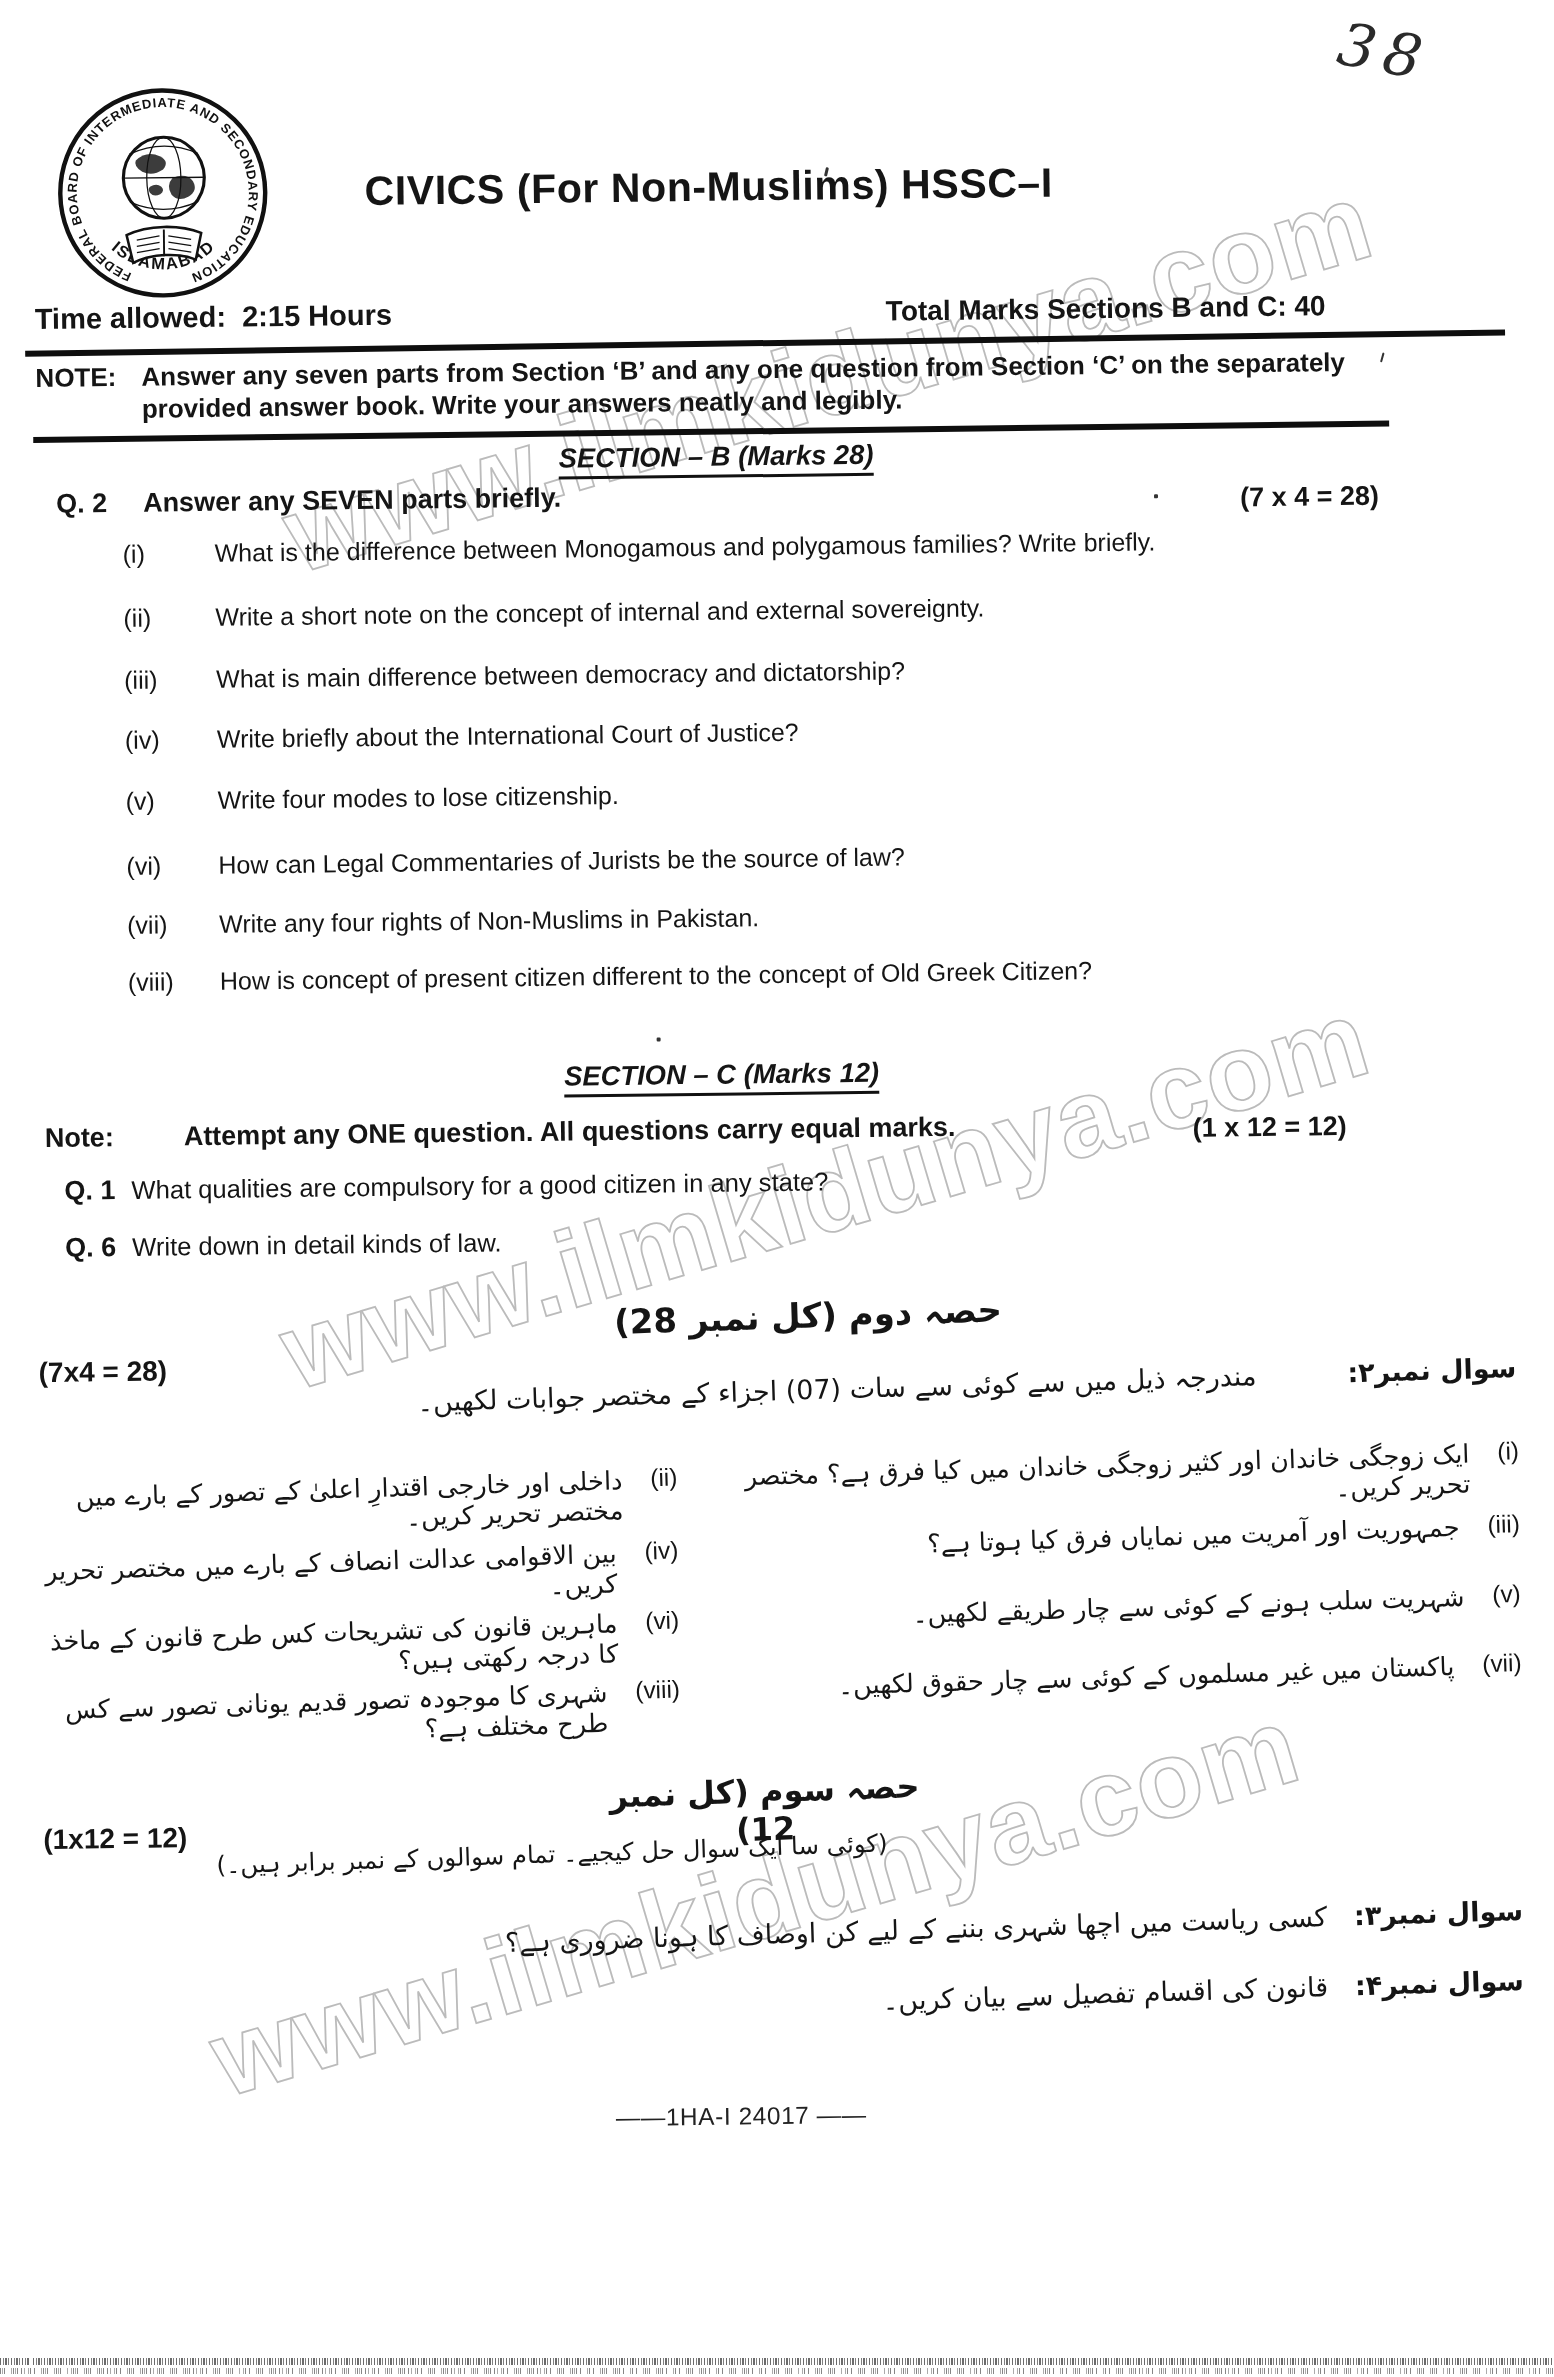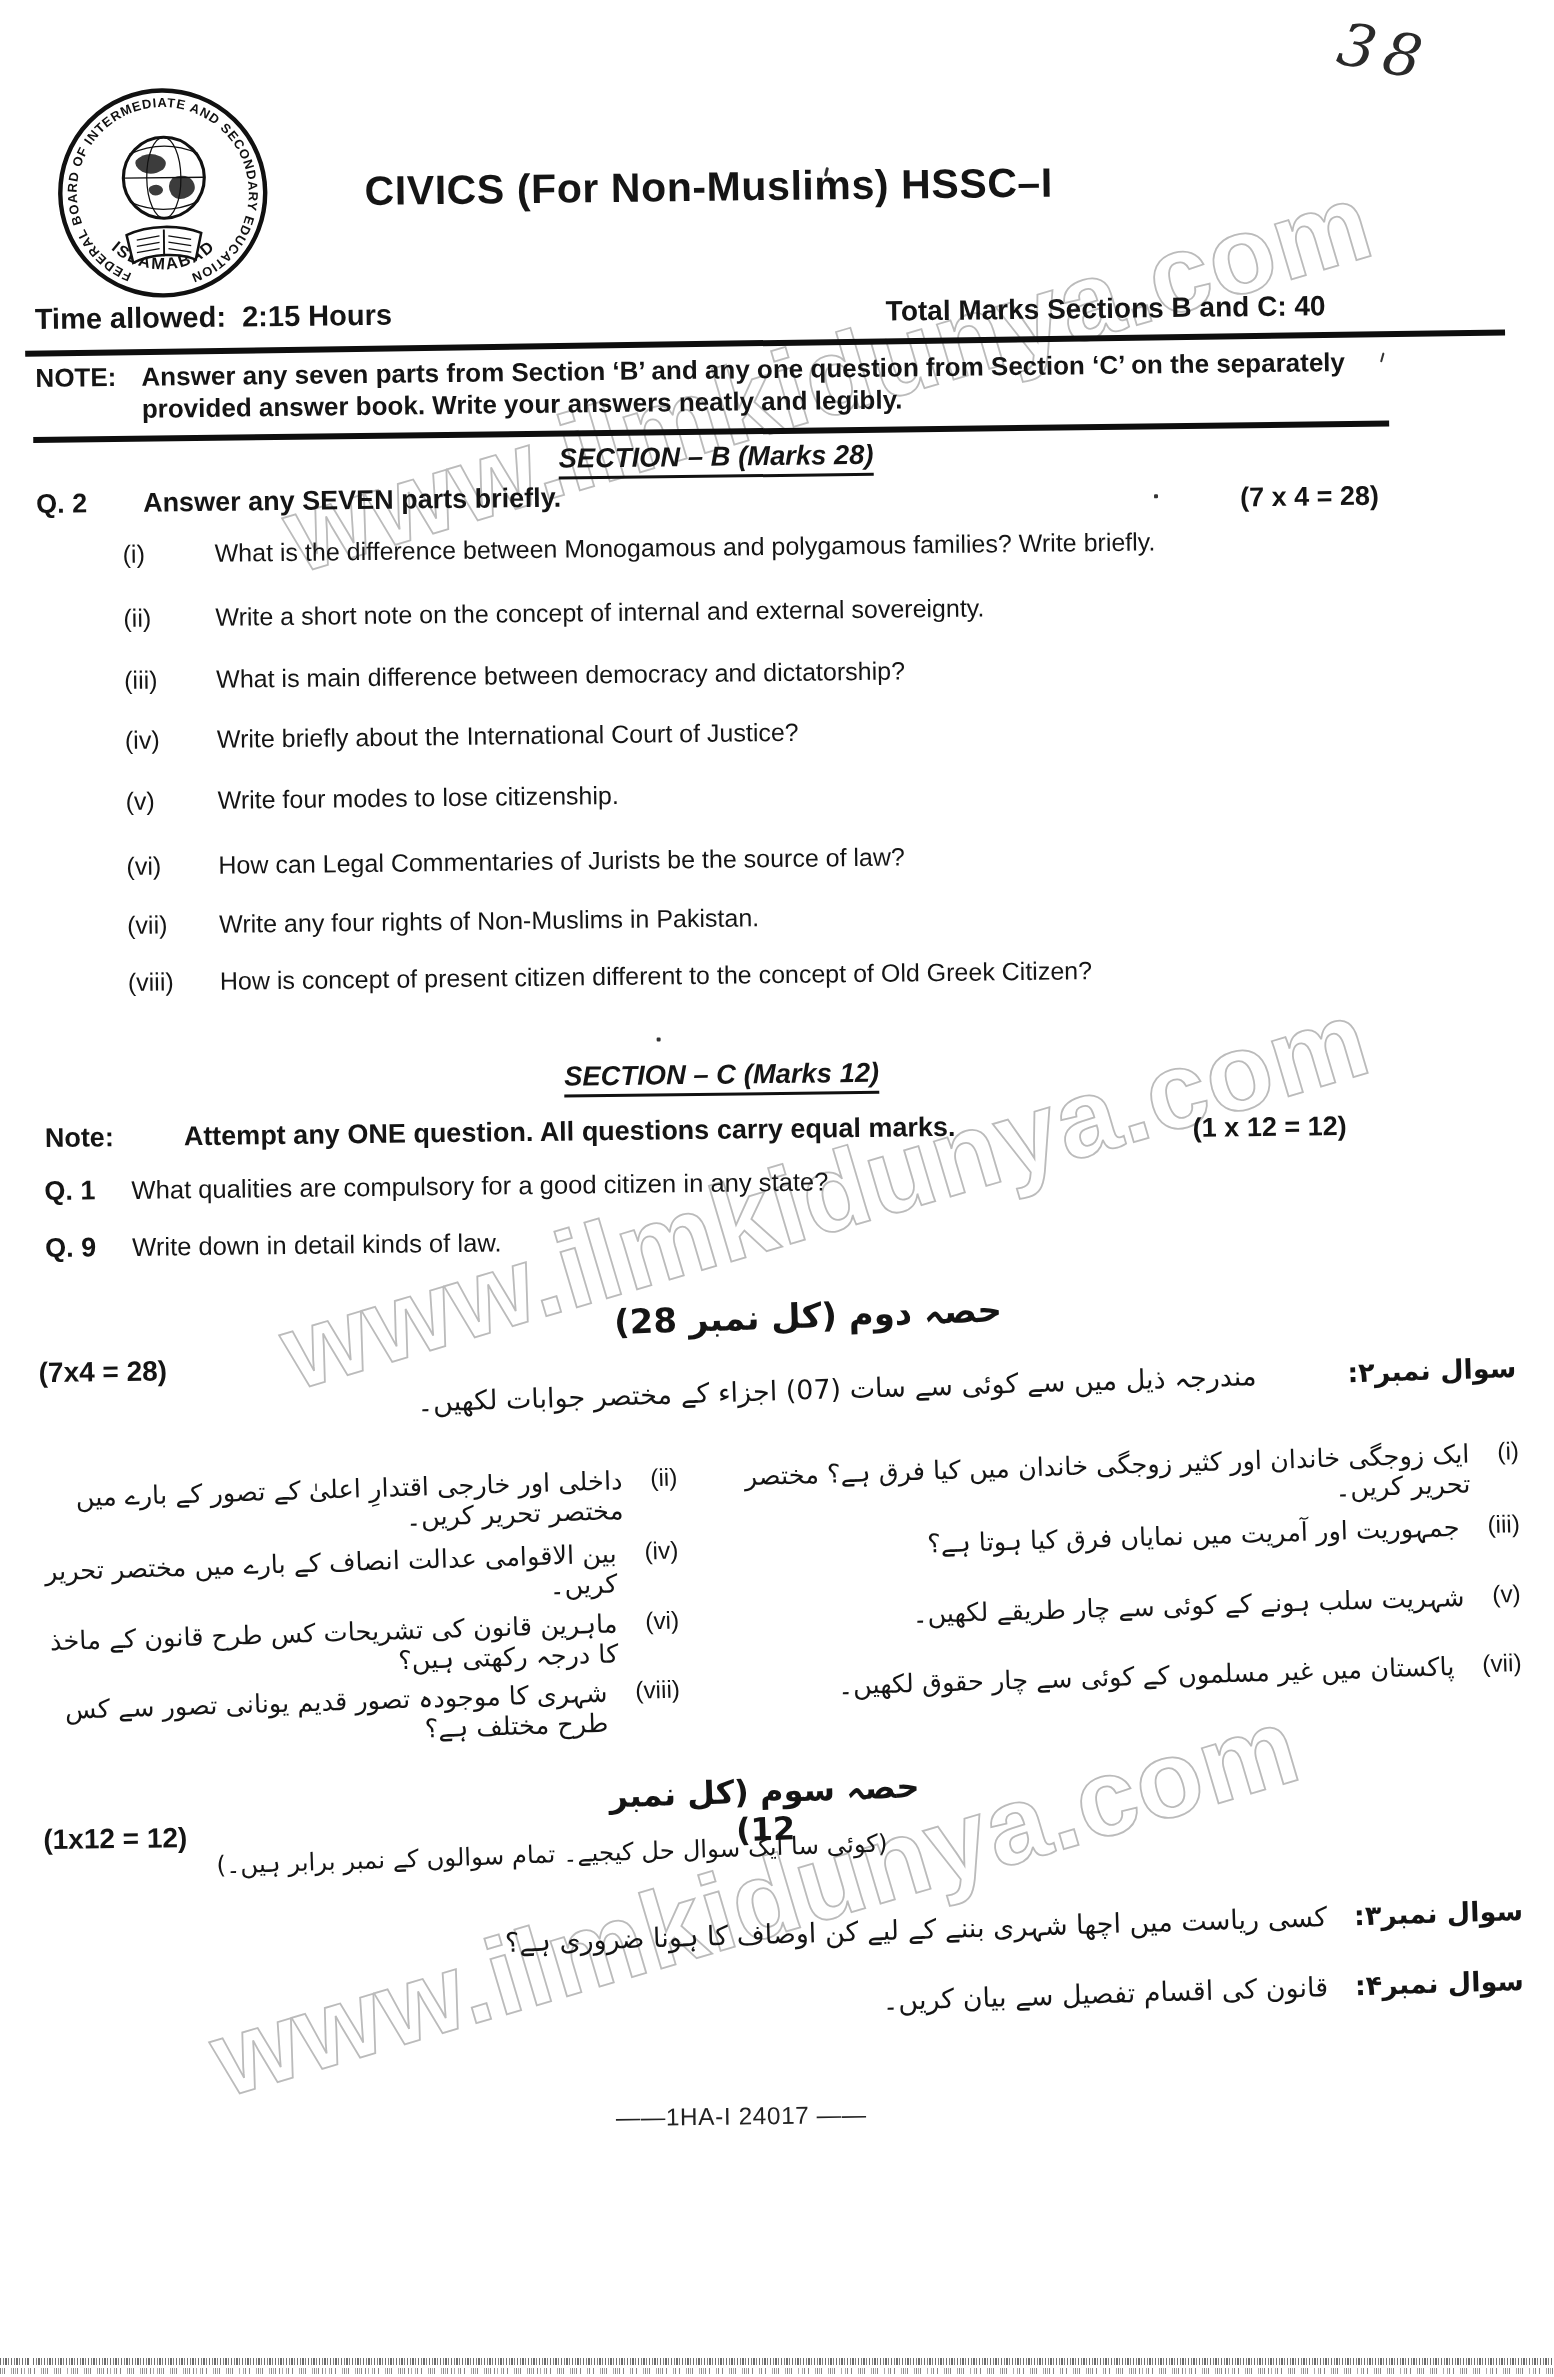--- a/index.html
+++ b/index.html
@@ -36,21 +36,21 @@
   .note-label{left:44px; top:354px; font-size:26px; font-weight:bold;}
   .note-text{left:150px; top:354px; width:1238px; font-size:26px; font-weight:bold; line-height:1.22;}
 
   
   .sec-heading{
     font-size:27.4px; font-weight:bold; font-style:italic;
     border-bottom:3.7px solid #111; padding-bottom:2.4px; white-space:nowrap;
   }
   #secb-heading{left:566px; top:440px;}
   #secc-heading{left:564px; top:1058px;}
-  .q-label{font-size:27px; font-weight:bold;}
+  .q-label{font-size:27px; font-weight:bold;margin-left:20px;}
   .q-text-bold{font-size:27px; font-weight:bold;}
   .marks{font-size:27px; font-weight:bold;}
   .part-num{font-size:25px;}
   .part-text{font-size:25px;}
   .q-text{font-size:25.6px;}
 
   
   .ur{font-family:"DejaVu Sans",sans-serif; direction:rtl;}
   .ur-heading{font-size:34px; font-weight:bold; text-align:center;}
   .ur-row{display:flex; direction:rtl; gap:24.4px; align-items:flex-start;}
@@ -153,21 +153,21 @@
     <div class="abs part-text nowrap" style="left:221px; top:903px;">Write any four rights of Non-Muslims in Pakistan.</div>
     <div class="abs part-num" style="left:129px; top:960px;">(viii)</div>
     <div class="abs part-text nowrap" style="left:221px; top:960px;">How is concept of present citizen different to the concept of Old Greek Citizen?</div>
 
     <div class="abs sec-heading" id="secc-heading">SECTION – C (Marks 12)</div>
     <div class="abs q-text-bold" style="left:44px; top:1114px;">Note:</div>
     <div class="abs q-text-bold nowrap" style="left:183px; top:1114px;">Attempt any ONE question. All questions carry equal marks.</div>
     <div class="abs marks nowrap" style="left:1192px; top:1118px;">(1 x 12 = 12)</div>
     <div class="abs q-label" style="left:43px; top:1167px;">Q. 1</div>
     <div class="abs q-text nowrap" style="left:130px; top:1168px;">What qualities are compulsory for a good citizen in any state?</div>
-    <div class="abs q-label" style="left:43px; top:1224px;">Q. 9</div>
+    <div class="abs q-label" style="left:43px; top:1224px;">Q. 6</div>
     <div class="abs q-text nowrap" style="left:130px; top:1225px;">Write down in detail kinds of law.</div>
 
     <div class="abs ur ur-heading" style="left:610px; top:1296px; width:390px; transform:rotate(-1.2deg);">حصہ دوم (کل نمبر 28)</div>
     <div class="abs marks nowrap" style="left:35px; top:1348px; font-size:28px;">(7x4 = 28)</div>
     <div class="abs ur-row" style="right:41px; top:1361px; transform:rotate(-1.1deg); transform-origin:100% 50%; gap:91px;">
       <span class="ur ur-q" style="font-weight:bold;">سوال نمبر۲:</span>
       <span class="ur ur-q nowrap">مندرجہ ذیل میں سے کوئی سے سات (07) اجزاء کے مختصر جوابات لکھیں۔</span>
     </div>
 
     <div class="ur-grid-row" style="top:1446px;">

